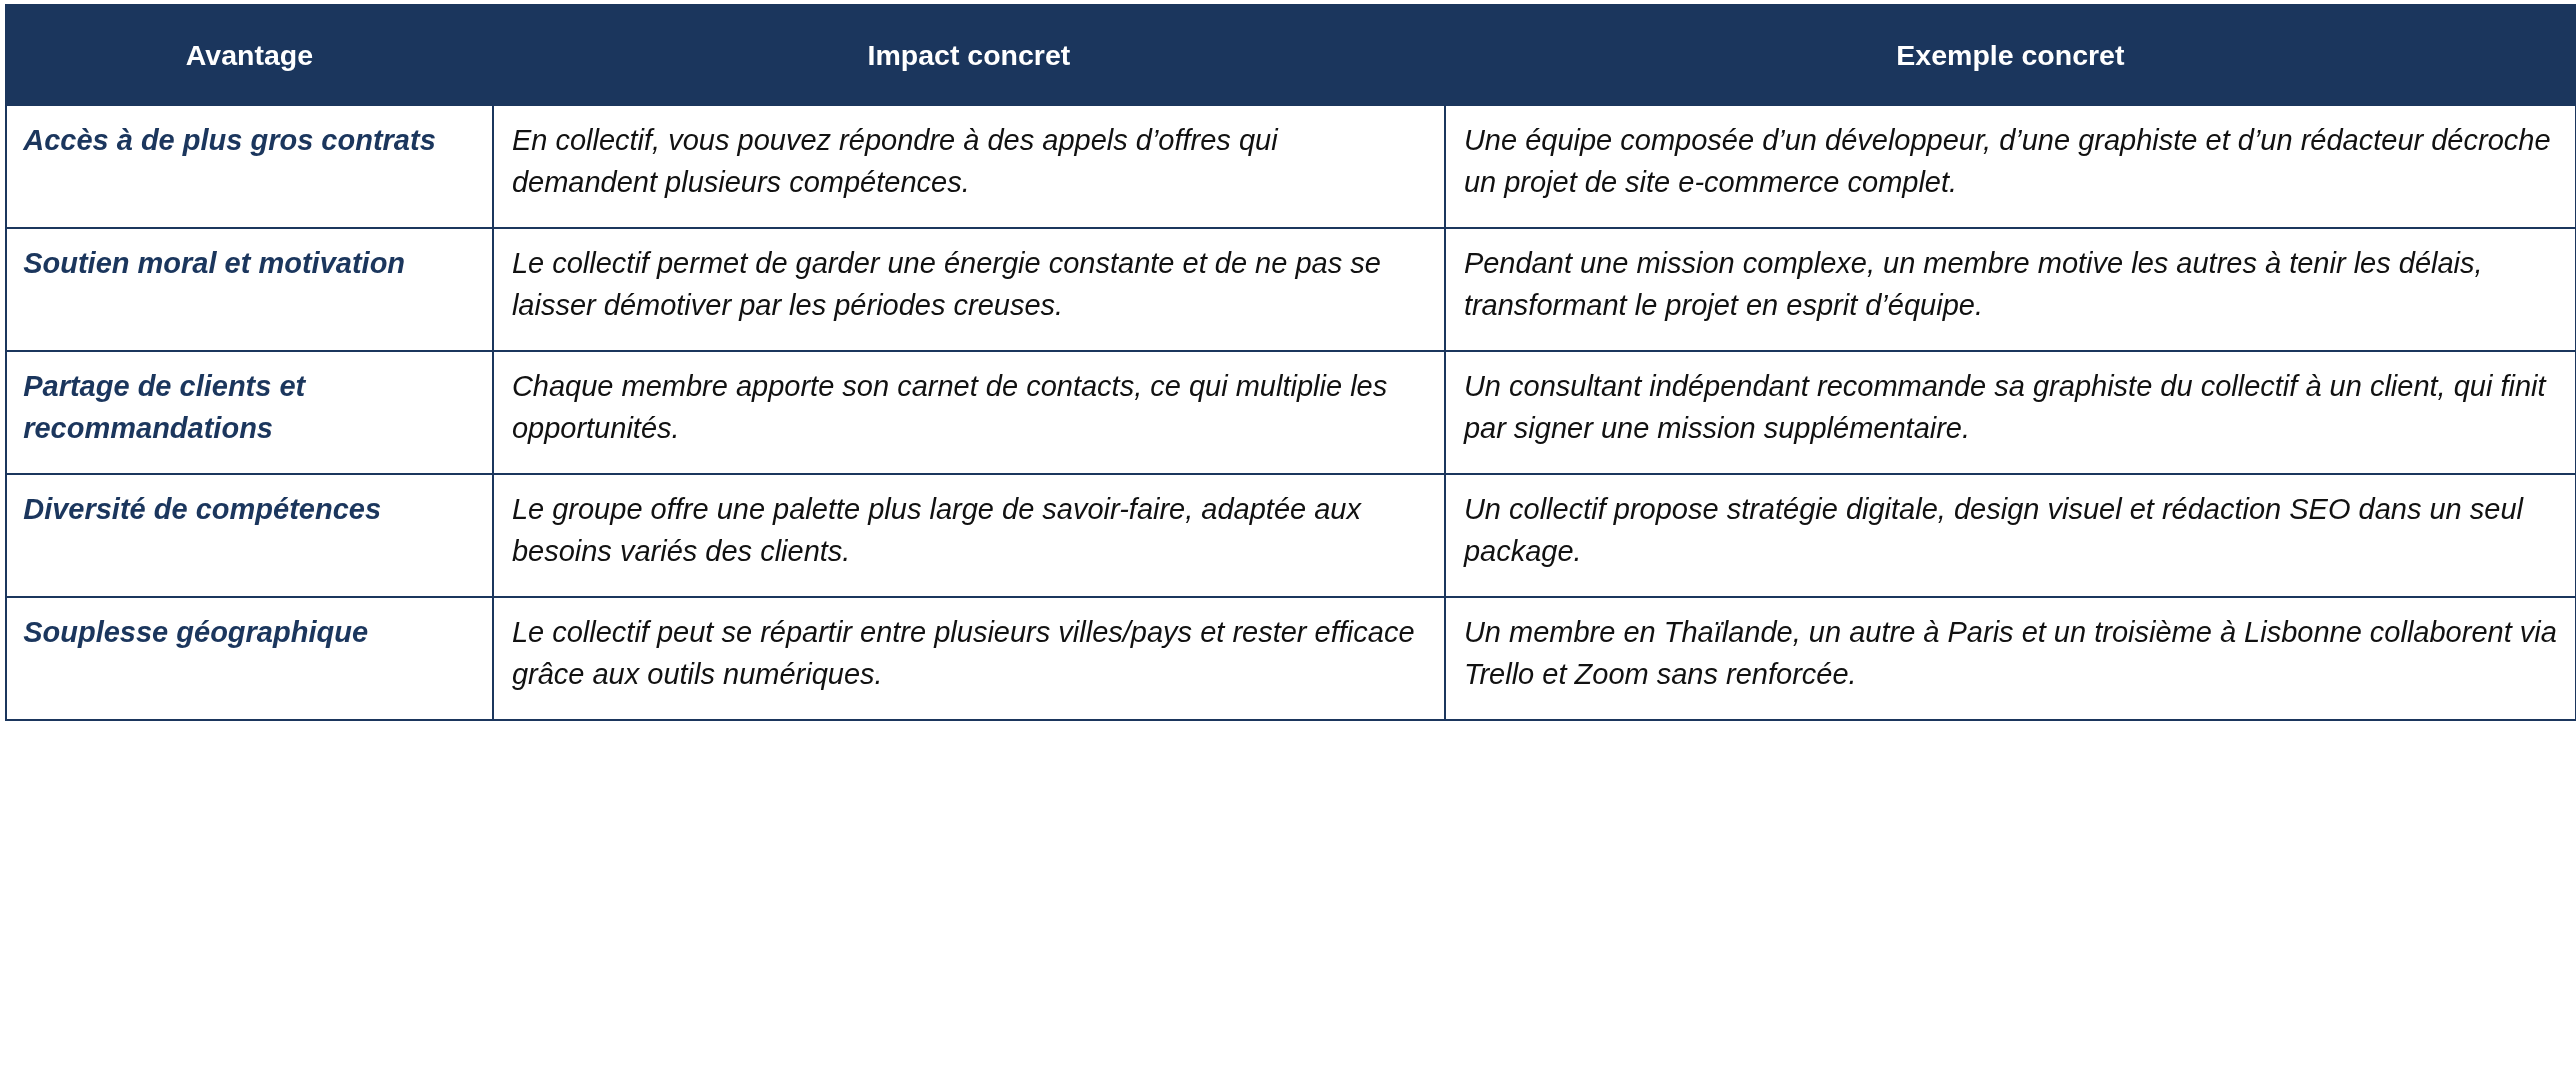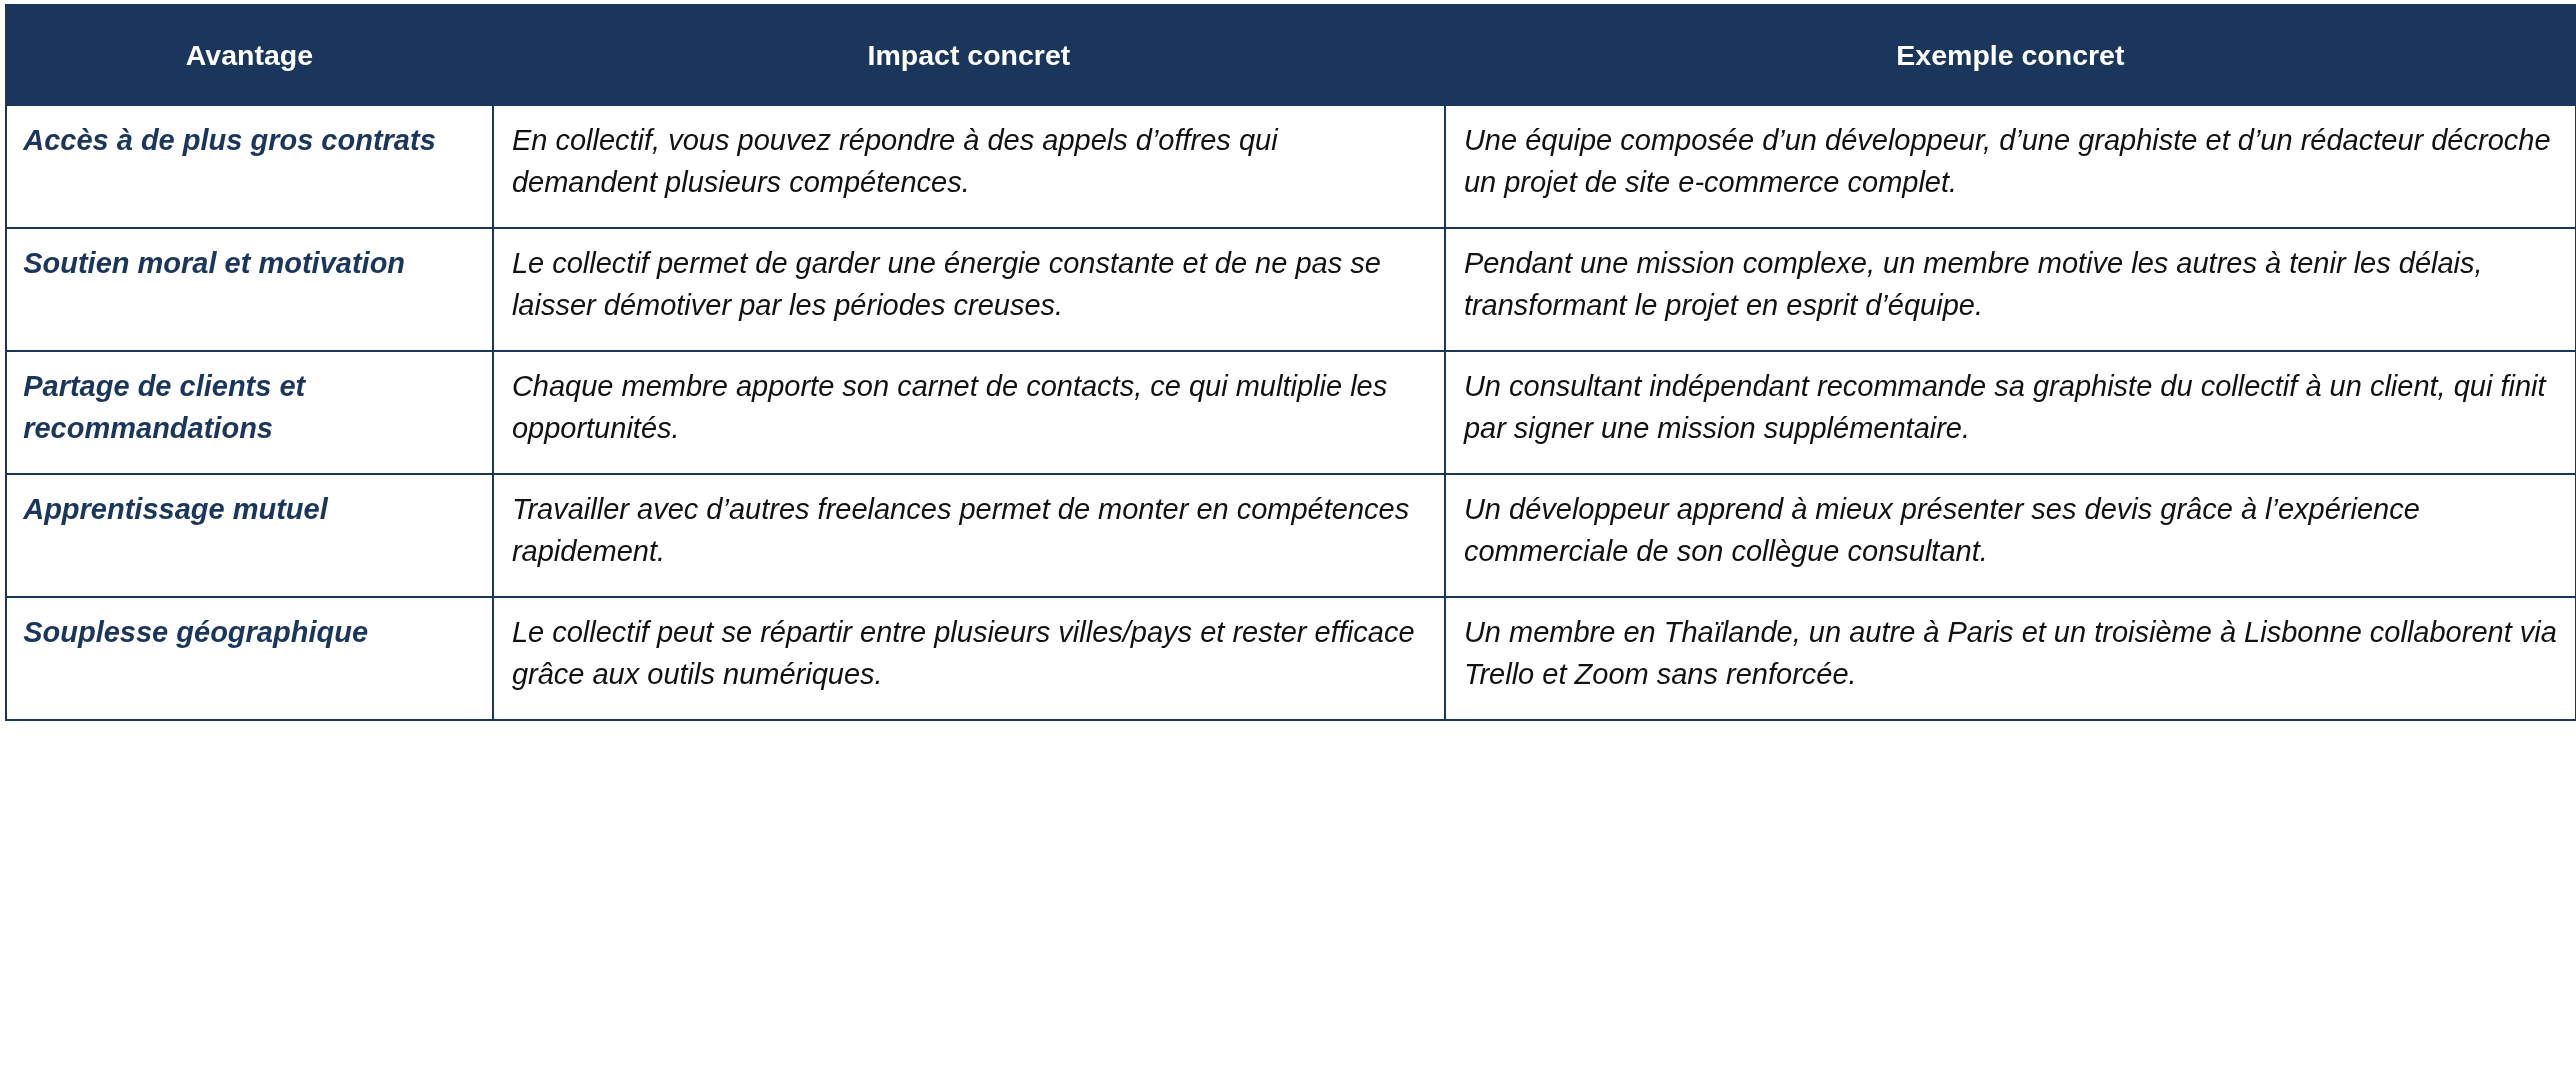--- a/index.html
+++ b/index.html
@@ -80,23 +80,23 @@
       <td class="label">Soutien moral et motivation</td>
       <td>Le collectif permet de garder une énergie constante et de ne pas se laisser démotiver par les périodes creuses.</td>
       <td>Pendant une mission complexe, un membre motive les autres à tenir les délais, transformant le projet en esprit d’équipe.</td>
     </tr>
     <tr>
       <td class="label">Partage de clients et recommandations</td>
       <td>Chaque membre apporte son carnet de contacts, ce qui multiplie les opportunités.</td>
       <td>Un consultant indépendant recommande sa graphiste du collectif à un client, qui finit par signer une mission supplémentaire.</td>
     </tr>
     <tr>
-      <td class="label">Apprentissage mutuel</td>
-      <td>Travailler avec d’autres freelances permet de monter en compétences rapidement.</td>
-      <td>Un développeur apprend à mieux présenter ses devis grâce à l’expérience commerciale de son collègue consultant.</td>
+      <td class="label">Diversité de compétences</td>
+      <td>Le groupe offre une palette plus large de savoir-faire, adaptée aux besoins variés des clients.</td>
+      <td>Un collectif propose stratégie digitale, design visuel et rédaction SEO dans un seul package.</td>
     </tr>
     <tr>
       <td class="label">Souplesse géographique</td>
       <td>Le collectif peut se répartir entre plusieurs villes/pays et rester efficace grâce aux outils numériques.</td>
       <td>Un membre en Thaïlande, un autre à Paris et un troisième à Lisbonne collaborent via Trello et Zoom sans renforcée.</td>
     </tr>
   </tbody>
 </table>
 
 

